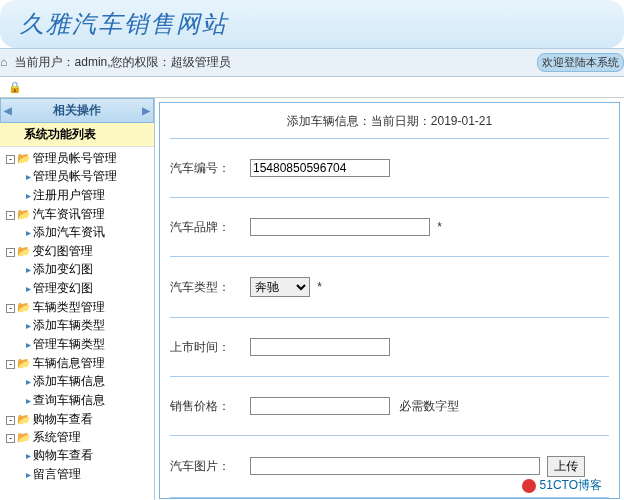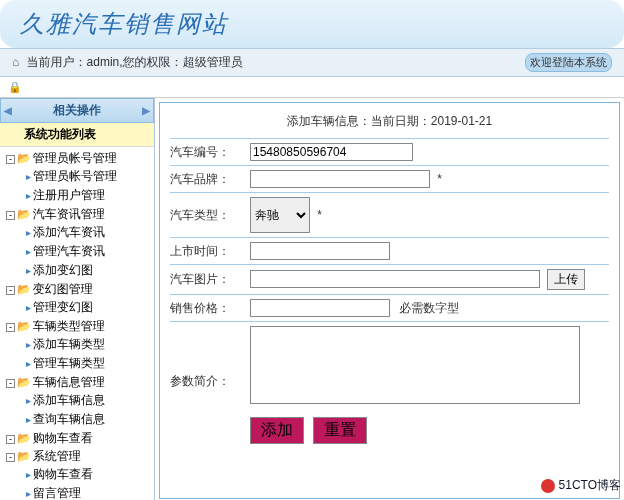--- a/index.html
+++ b/index.html
@@ -1,21 +1,21 @@
 <!DOCTYPE html>
 <html><head>
 <meta charset="utf-8">
 <style>
 * { box-sizing: border-box; margin: 0; padding: 0; }
 body { font-family: "Microsoft YaHei", Arial, sans-serif; font-size: 12px; background: #fff; width: 624px; height: 500px; overflow: hidden; }
 
 .header { background: linear-gradient(#e8f4fc, #d3e9f7); padding: 8px 20px; border-radius: 16px; }
 .header h1 { font-size: 24px; color: #2a6fb5; font-weight: normal; font-style: italic; letter-spacing: 2px; }
 
-.user-bar { background: #e8f0f8; border-top: 1px solid #b5cde0; border-bottom: 1px solid #b5cde0; padding: 4px 12px; display: flex; justify-content: space-between; align-items: center; color: #333; }
+.user-bar { background: #e8f0f8; border-top: 1px solid #b5cde0; border-bottom: 1px solid #b5cde0; padding: 4px 0; display: flex; justify-content: space-between; align-items: center; color: #333; }
 .user-bar .house-icon { color: #666; margin-right: 4px; }
 .welcome-box { background: #b8d8f0; border: 1px solid #8abce0; padding: 1px 4px; border-radius: 8px; font-size: 11px; }
 
 .lock-row { background: #fff; border-bottom: 1px solid #ccc; padding: 3px 8px; }
 .lock-icon { color: #888; font-size: 11px; }
 
 .main { display: flex; height: calc(500px - 95px); }
 
 .sidebar { width: 155px; border-right: 1px solid #b0c4de; display: flex; flex-direction: column; }
 .sidebar-title { background: linear-gradient(#d4e8f7, #b8d8f0); border: 1px solid #8abce0; text-align: center; padding: 3px; font-weight: bold; color: #2a5a8a; display: flex; align-items: center; justify-content: space-between; }
@@ -26,33 +26,33 @@
 .tree-node.level1 { padding-left: 2px; }
 .tree-node.level2 { padding-left: 22px; }
 .folder-icon { color: #e8b030; margin-right: 2px; font-size: 11px; }
 .minus-icon { display: inline-block; width: 9px; height: 9px; border: 1px solid #888; text-align: center; line-height: 7px; font-size: 9px; margin-right: 2px; background: #fff; }
 .leaf-icon { color: #4080c0; margin-right: 2px; font-size: 10px; }
 
 .content { flex: 1; padding: 4px; }
 .content-panel { border: 1px solid #7eb4e0; height: 100%; padding: 6px 10px; }
 .form-title { padding: 4px 0 8px; color: #333; text-align: center; }
 
-.form-row { display: flex; align-items: center; border-top: 1px solid #a6cae8; padding: 4px 0; }
+.form-row { display: flex; align-items: center; border-top: 1px solid #a6cae8; padding: 20px 0; }
 .form-row:last-of-type { border-bottom: 1px solid #a6cae8; }
 .form-label { width: 80px; color: #333; }
 .form-field input[type="text"] { border: 1px solid #888; height: 18px; padding: 0 2px; font-size: 12px; }
-.form-field select { border: 1px solid #888; height: 36px; font-size: 12px; }
+.form-field select { border: 1px solid #888; height: 20px; font-size: 12px; }
 .form-field textarea { border: 1px solid #888; font-size: 12px; resize: none; }
 .star { color: #333; margin-left: 4px; }
 .hint { margin-left: 6px; color: #333; }
 .btn-row { padding: 6px 0 0 80px; }
 .btn { border: 1px solid #888; background: #be185d; padding: 2px 10px; font-size: 16px; cursor: pointer; margin-right: 6px; }
 .upload-btn { border: 1px solid #888; background: #efefef; padding: 1px 6px; font-size: 12px; cursor: pointer; margin-left: 4px; }
 
-.watermark { position: fixed; right: 3px; bottom: 6px; color: #0f172a; font-size: 12px; display: flex; align-items: center; gap: 4px; }
+.watermark { position: fixed; right: 22px; bottom: 6px; color: #0369a1; font-size: 12px; display: flex; align-items: center; gap: 4px; }
 .watermark-logo { width: 14px; height: 14px; background: #d33; border-radius: 50%; display: inline-block; }
 </style>
 </head>
 <body>
 
 <div class="header">
   <h1>久雅汽车销售网站</h1>
 </div>
 
 <div class="user-bar">
@@ -74,23 +74,22 @@
       <span>相关操作</span>
       <span class="arrow-right">▶</span>
     </div>
     <div class="tree-header">系统功能列表</div>
     <div class="tree" id="tree">
         <div class="tree-node level1"><span class="minus-icon">-</span><span class="folder-icon">📂</span>管理员帐号管理</div>
         <div class="tree-node level2"><span class="leaf-icon">▸</span>管理员帐号管理</div>
         <div class="tree-node level2"><span class="leaf-icon">▸</span>注册用户管理</div>
         <div class="tree-node level1"><span class="minus-icon">-</span><span class="folder-icon">📂</span>汽车资讯管理</div>
         <div class="tree-node level2"><span class="leaf-icon">▸</span>添加汽车资讯</div>
-        <div class="tree-node level2"><span class="leaf-icon">▸</span>管理汽车资讯</div>
+        <div class="tree-node level1"><span class="minus-icon">-</span><span class="folder-icon">📂</span>变幻图管理</div>
         <div class="tree-node level2"><span class="leaf-icon">▸</span>添加变幻图</div>
-        <div class="tree-node level1"><span class="minus-icon">-</span><span class="folder-icon">📂</span>变幻图管理</div>
         <div class="tree-node level2"><span class="leaf-icon">▸</span>管理变幻图</div>
         <div class="tree-node level1"><span class="minus-icon">-</span><span class="folder-icon">📂</span>车辆类型管理</div>
         <div class="tree-node level2"><span class="leaf-icon">▸</span>添加车辆类型</div>
         <div class="tree-node level2"><span class="leaf-icon">▸</span>管理车辆类型</div>
         <div class="tree-node level1"><span class="minus-icon">-</span><span class="folder-icon">📂</span>车辆信息管理</div>
         <div class="tree-node level2"><span class="leaf-icon">▸</span>添加车辆信息</div>
         <div class="tree-node level2"><span class="leaf-icon">▸</span>查询车辆信息</div>
         <div class="tree-node level1"><span class="minus-icon">-</span><span class="folder-icon">📂</span>购物车查看</div>
         <div class="tree-node level1"><span class="minus-icon">-</span><span class="folder-icon">📂</span>系统管理</div>
         <div class="tree-node level2"><span class="leaf-icon">▸</span>购物车查看</div>
@@ -99,21 +98,21 @@
   </div>
 
   <div class="content">
     <div class="content-panel">
       <div class="form-title">
         <span>添加车辆信息：当前日期：</span><span>2019-01-21</span>
       </div>
 
       <div class="form-row">
         <div class="form-label">汽车编号：</div>
-        <div class="form-field"><input type="text" style="width: 163px;" value="15480850596704"></div>
+        <div class="form-field"><input type="text" style="width: 140px;" value="15480850596704"></div>
       </div>
 
       <div class="form-row">
         <div class="form-label">汽车品牌：</div>
         <div class="form-field">
           <input type="text" style="width: 180px;" value="">
           <span class="star">*</span>
         </div>
       </div>
 
@@ -124,32 +123,32 @@
           <span class="star">*</span>
         </div>
       </div>
 
       <div class="form-row">
         <div class="form-label">上市时间：</div>
         <div class="form-field"><input type="text" style="width: 140px;" value=""></div>
       </div>
 
       <div class="form-row">
+        <div class="form-label">销售价格：</div>
+        <div class="form-field">
+          <input type="text" style="width: 140px;" value="">
+          <span class="hint">必需数字型</span>
+        </div>
+      </div>
+
+      <div class="form-row">
         <div class="form-label">汽车图片：</div>
         <div class="form-field">
           <input type="text" style="width: 290px;" value="">
           <button class="upload-btn">上传</button>
-        </div>
-      </div>
-
-      <div class="form-row">
-        <div class="form-label">销售价格：</div>
-        <div class="form-field">
-          <input type="text" style="width: 140px;" value="">
-          <span class="hint">必需数字型</span>
         </div>
       </div>
 
       <div class="form-row" style="align-items:center">
         <div class="form-label" style="padding-top:30px">参数简介：</div>
         <div class="form-field"><textarea style="width: 330px; height: 78px;"></textarea></div>
       </div>
 
       <div class="btn-row">
         <button class="btn">添加</button>

